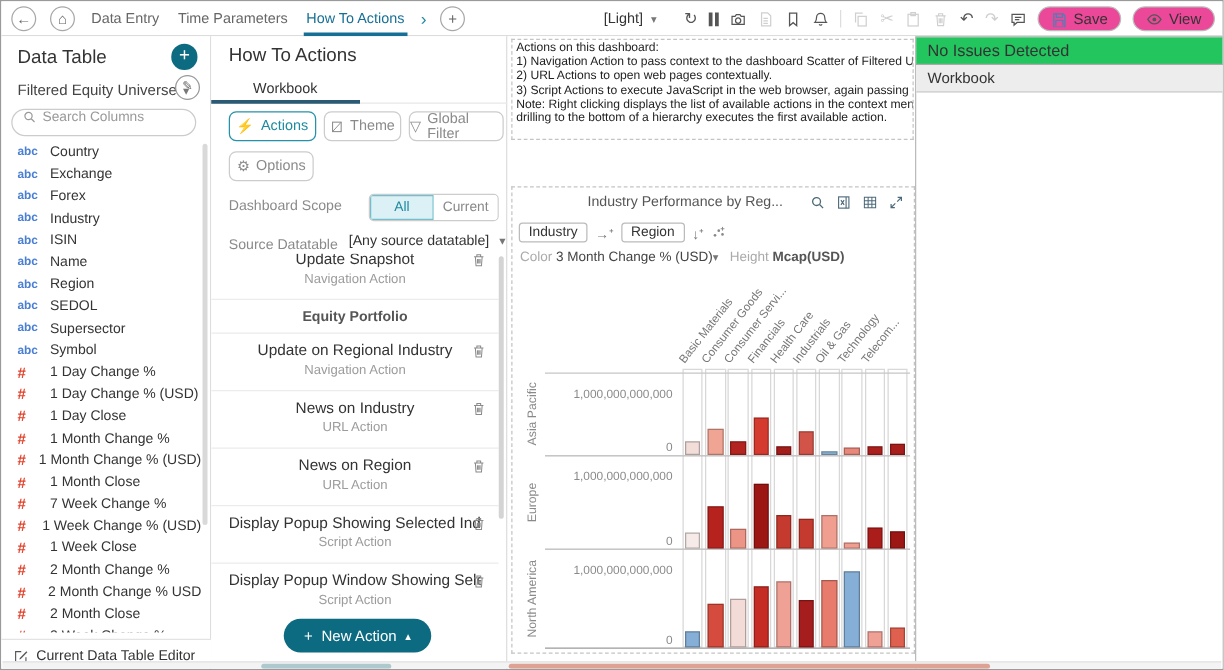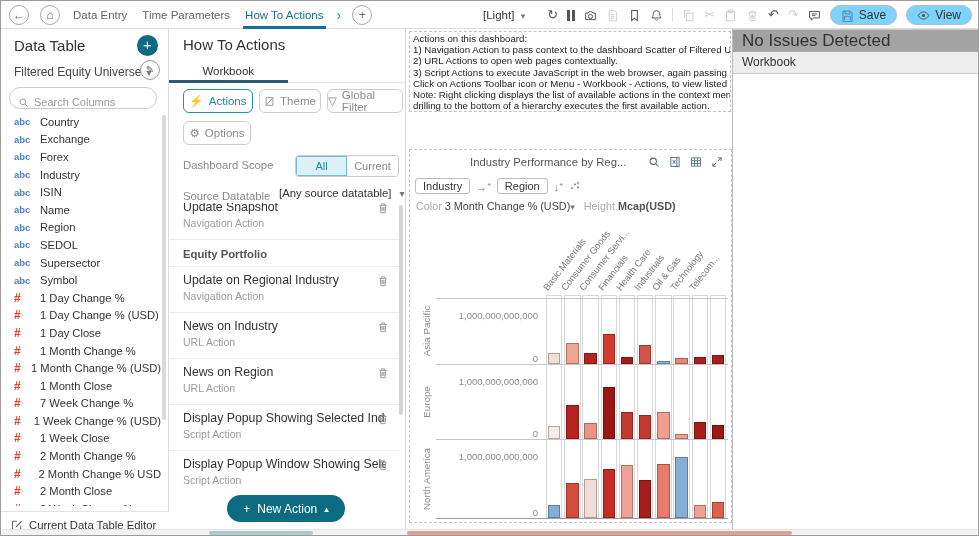--- a/index.html
+++ b/index.html
@@ -15,32 +15,32 @@
   .circle-btn { width: 20px; height: 20px; border: 1px solid #a8a8a8; border-radius: 50%; color: #666; font-size: 12px; line-height: 18px; text-align: center; background: #fff; }
   .tb-tab { font-size: 11.5px; color: #666; padding: 0 2px; height: 28px; line-height: 28px; position: relative; white-space: nowrap; }
   .tb-tab.active { color: #176f96; }
   .tb-tab.active::after { content: ""; position: absolute; left: 0; right: 0; bottom: 0; height: 3px; background: #176f96; }
   .tb-chevron { color: #1e8aa0; font-size: 14px; }
   .tb-mid { position: absolute; left: 482px; top: 0; height: 28px; display: flex; align-items: center; gap: 24px; font-size: 11.5px; color: #333; }
   .tb-right { position: absolute; right: 6px; top: 0; height: 28px; display: flex; align-items: center; gap: 9px; }
   .tb-ic { font-size: 13px; color: #555; line-height: 28px; }
   .tb-ic.off, .ic.off { color: #cfcfcf; }
   .tb-sep { width: 1px; height: 14px; background: #ddd; }
-  .pill-btn { display: flex; align-items: center; gap: 5px; border: 1px solid #bbb; border-radius: 12px; padding: 2px 10px; font-size: 12px; color: #333; background: #7dd3fc; }
+  .pill-btn { display: flex; align-items: center; gap: 5px; border: 1px solid #bbb; border-radius: 12px; padding: 2px 10px; font-size: 12px; color: #333; background: #ec4899; }
   .pause-ic { display: inline-flex; gap: 2px; }
   .pause-ic i { width: 3px; height: 11px; background: #555; display: inline-block; }
 
   
   #left { position: absolute; left: 0; top: 28px; width: 168px; height: 508px; border-right: 1px solid #ddd; background: #fff; }
   .lp-title { position: absolute; left: 13px; top: 8px; font-size: 15px; color: #333; }
   .lp-add { position: absolute; right: 10px; top: 6px; width: 21px; height: 21px; border-radius: 50%; background: #0c6b80; color: #fff; font-size: 15px; text-align: center; line-height: 20px; }
   .lp-dt { position: absolute; left: 13px; top: 36px; font-size: 12px; color: #444; white-space: nowrap; }
   .lp-dt .caret { color: #777; margin-left: 5px; font-size: 10px; }
   .lp-pencil { position: absolute; right: 8px; top: 31px; width: 20px; height: 20px; border: 1px solid #999; border-radius: 50%; text-align: center; line-height: 18px; font-size: 10px; color: #666; }
-  .lp-search { position: absolute; left: 8px; top: 58px; width: 148px; height: 22px; border: 1px solid #ccc; border-radius: 11px; display: flex; align-items: flex-end; gap: 5px; padding: 0 8px; }
+  .lp-search { position: absolute; left: 8px; top: 58px; width: 148px; height: 22px; border: 1px solid #ccc; border-radius: 11px; display: flex; align-items: flex-start; gap: 5px; padding: 0 8px; }
   .lp-search input { border: none; outline: none; width: 110px; font-size: 11px; color: #444; font-family: "Liberation Sans", sans-serif; background: transparent; }
   .lp-search input::placeholder { color: #9a9a9a; }
   #field-list { position: absolute; left: 0; top: 84px; width: 160px; height: 393px; overflow: hidden; }
   .field-row { height: 17.6px; display: flex; align-items: center; padding-left: 13px; white-space: nowrap; }
   .ftype { width: 26px; font-size: 9.5px; font-weight: bold; }
   .ftype.abc { color: #4a7fd4; }
   .ftype.num { color: #e2432c; font-size: 12px; }
   .fname { font-size: 11.2px; color: #333; }
   .lp-scroll { position: absolute; right: 2px; top: 86px; width: 4px; height: 305px; background: #d9d9d9; border-radius: 2px; }
   .lp-footer { position: absolute; left: 0; bottom: 6px; width: 168px; border-top: 1px solid #e3e3e3; padding: 7px 0 0 10px; display: flex; align-items: center; gap: 6px; font-size: 11.3px; color: #333; background: #fff; }
@@ -53,21 +53,21 @@
   .mp-tab.active { color: #333; }
   .mp-tab.active::after { content: ""; position: absolute; left: 0; right: 0; bottom: -1px; height: 3px; background: #2b5a75; }
   .mp-btn { position: absolute; height: 24px; border: 1px solid #ccc; border-radius: 6px; background: #fff; display: flex; align-items: center; justify-content: center; gap: 5px; font-size: 11.5px; color: #8a8a8a; }
   .mp-btn.active { border-color: #2492a8; color: #1e8aa0; }
   .mp-label { position: absolute; font-size: 11.3px; color: #8a8a8a; }
   .seg { position: absolute; left: 126px; top: 126px; width: 104px; height: 22px; display: flex; border-radius: 4px; overflow: hidden; border: 1px solid #ccc; }
   .seg-opt { width: 52px; text-align: center; line-height: 20px; font-size: 11px; color: #888; background: #fff; }
   .seg-opt.on { background: #dcf1f5; color: #1e8aa0; box-shadow: inset 0 0 0 1px #74bfcf; }
   .src-val { position: absolute; left: 110px; top: 158px; font-size: 11.3px; color: #333; white-space: nowrap; }
   .src-val .caret { color: #777; margin-left: 8px; font-size: 10px; }
-  #action-list { position: absolute; left: 0; top: 174px; width: 230px; height: 288px; overflow: hidden; }
+  #action-list { position: absolute; left: 0; top: 174px; width: 230px; height: 288px; overflow: hidden; text-align: center; }
   .act-item { position: relative; padding: 6px 14px 10px 14px; border-bottom: 1px solid #ececec; }
   .act-title { font-size: 12.3px; color: #333; white-space: nowrap; overflow: hidden; }
   .act-sub { font-size: 10.5px; color: #9c9c9c; margin-top: 3px; }
   .act-trash { position: absolute; right: 10px; top: 8px; color: #8a8a8a; }
   .act-section { font-size: 11.3px; font-weight: bold; color: #555; padding: 8px 14px 6px 14px; border-bottom: 1px solid #ececec; }
   .new-action { position: absolute; left: 58px; top: 466px; width: 118px; height: 27px; border-radius: 15px; background: #0c6b80; color: #fff; font-size: 12px; display: flex; align-items: center; justify-content: center; gap: 7px; }
   .mp-scroll { position: absolute; right: 2px; top: 176px; width: 4px; height: 210px; background: #d4d4d4; border-radius: 2px; }
 
   
   #canvas { position: absolute; left: 405px; top: 28px; width: 326px; height: 508px; background: #fff; }
@@ -86,21 +86,21 @@
   #plot { position: absolute; left: 0; top: 66px; width: 321px; height: 306px; }
   .cat-label { position: absolute; transform-origin: 0 100%; transform: rotate(-52deg); font-size: 9.3px; color: #777; white-space: nowrap; height: 11px; line-height: 11px; }
   .plot-cell { position: absolute; background: #fff; border: 1px solid #d8d8d8; }
   .rowline { position: absolute; height: 1px; }
   .ylab { position: absolute; font-size: 9.5px; color: #8a8a8a; width: 102px; text-align: right; }
   .rowname { position: absolute; font-size: 9.8px; color: #8a8a8a; white-space: nowrap; transform: translate(-50%, -50%) rotate(-90deg); }
   .bar { position: absolute; border: 1px solid rgba(0,0,0,0.28); }
 
   
   #right { position: absolute; left: 731px; top: 28px; width: 248px; height: 508px; border-left: 1px solid #bbb; background: #fff; }
-  .rp-header { height: 23px; line-height: 22px; padding-left: 9px; font-size: 17px; color: #333; border-top: 1px solid #c9c9c9; border-bottom: 1px solid #a9a9a9; background: #a3a3a3; }
+  .rp-header { height: 23px; line-height: 22px; padding-left: 9px; font-size: 13px; color: #333; border-top: 1px solid #c9c9c9; border-bottom: 1px solid #a9a9a9; background: #22c55e; }
   .rp-item { height: 22px; line-height: 21px; padding-left: 9px; font-size: 12px; color: #333; background: #ededed; border-bottom: 1px solid #ccc; }
 
   
   #hscroll { position: absolute; left: 1px; right: 1px; top: 528px; height: 6px; background: #f3f3f3; border-top: 1px solid #e2e2e2; }
   .hthumb1 { position: absolute; left: 207px; top: 1px; width: 104px; height: 4px; background: #aec9ce; border-radius: 2px; }
   .hthumb2 { position: absolute; left: 405px; top: 1px; width: 385px; height: 4px; background: #dda294; border-radius: 2px; }
 </style>
 </head>
 <body>
 
@@ -469,21 +469,20 @@
     </div>
     <div class="mp-scroll"></div>
   </div>
 
   <div id="canvas">
     <div id="notes">
         <div class="note-line">Actions on this dashboard:</div>
         <div class="note-line">1) Navigation Action to pass context to the dashboard Scatter of Filtered U</div>
         <div class="note-line">2) URL Actions to open web pages contextually.</div>
         <div class="note-line">3) Script Actions to execute JavaScript in the web browser, again passing</div>
-        <div class="note-line">Click on Actions Toolbar icon or Menu - Workbook - Actions, to view listed</div>
         <div class="note-line">Note: Right clicking displays the list of available actions in the context men</div>
         <div class="note-line">drilling to the bottom of a hierarchy executes the first available action.</div>
       </div>
 
     <div id="chart-panel">
       <div class="ch-title">Industry Performance by Reg...</div>
       <div class="ch-icons">
         <span class="ic" style="width:12px;height:12px">
             <svg>
               <use href="#s-search"></use>

